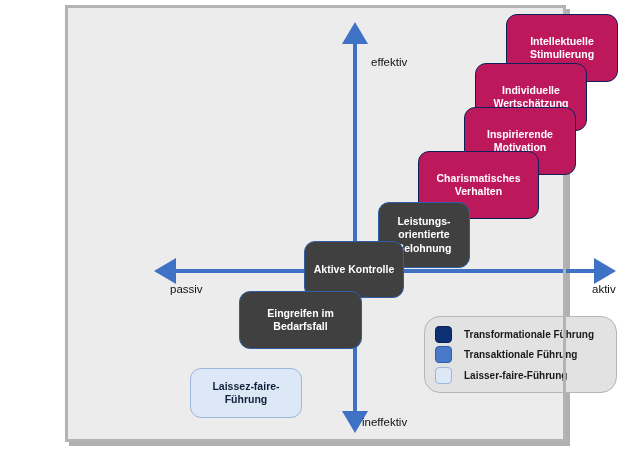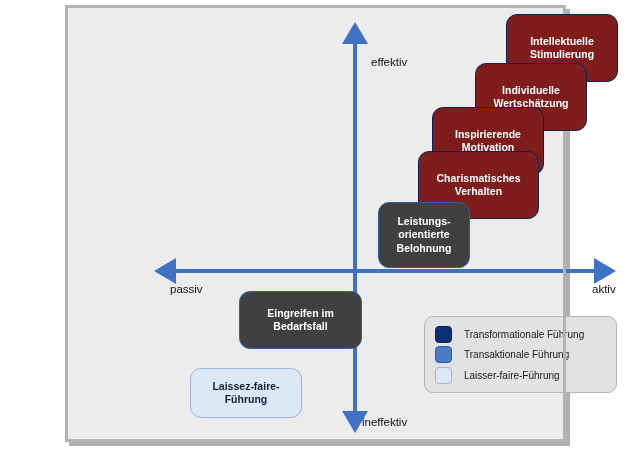--- a/index.html
+++ b/index.html
@@ -37,39 +37,39 @@
   .lbl-aktiv{left:526px;top:277px;}
 
   
   .box{
     position:absolute;border-radius:11px;box-sizing:border-box;
     display:flex;align-items:center;justify-content:center;text-align:center;
     font-size:10.5px;font-weight:bold;line-height:1.28;
     padding:4px 6px;
   }
   .box span{display:block;}
-  .dark{background:#7f1d1d;color:#ffffff;border:1px solid #0a2257;}
+  .dark{background:#be185d;color:#ffffff;border:1px solid #0a2257;}
   .mid{background:#404040;color:#ffffff;border:1px solid #2f5da8;}
   .light{background:#dde8f7;color:#11203a;border:1px solid #9db6dc;margin-top:24px;}
 
   .b-intellektuelle{left:440px;top:8px;width:112px;height:68px;z-index:1;}
   .b-individuelle{left:409px;top:57px;width:112px;height:68px;z-index:2;}
-  .b-inspirierende{left:366px;top:101px;width:112px;height:68px;z-index:3;}
+  .b-inspirierende{left:398px;top:101px;width:112px;height:68px;z-index:3;}
   .b-charismatisches{left:352px;top:145px;width:121px;height:68px;z-index:4;}
   .b-leistungs{left:312px;top:196px;width:92px;height:66px;z-index:5;}
   .b-aktive{left:238px;top:235px;width:100px;height:57px;z-index:6;}
   .b-eingreifen{left:173px;top:285px;width:123px;height:58px;z-index:7;}
   .b-laissez{left:124px;top:338px;width:112px;height:50px;z-index:8;font-weight:bold;}
 
   
   .legend{
     position:absolute;left:358px;top:310px;width:193px;height:77px;
-    background:#e2e2e2;border:1px solid #b5b5b5;border-radius:9px;
+    background:#e2e2e2;border:1px solid #b5b5b5;border-radius:16px;
     box-sizing:border-box;padding:8px 10px;
-    display:flex;flex-direction:column;justify-content:space-between;
+    display:flex;flex-direction:column;justify-content:space-between;font-weight:bold;
   }
   .legend-row{display:flex;align-items:center;gap:12px;height:18px;}
   .swatch{width:17px;height:17px;border-radius:4px;box-sizing:border-box;flex:0 0 auto;}
   .sw-dark{background:#0d3075;border:1px solid #0a2257;}
   .sw-mid{background:#4a79c8;border:1px solid #2f5da8;}
   .sw-light{background:#dde8f7;border:1px solid #9db6dc;}
   .legend-text{font-size:10px;color:#1a1a1a;white-space:nowrap;}
 </style>
 </head>
 <body>
@@ -119,20 +119,25 @@
     </div>
 
     <div class="box mid b-leistungs">
       <div>
         <span>Leistungs-</span>
         <span>orientierte</span>
         <span>Belohnung</span>
       </div>
     </div>
 
+    <div class="box mid b-aktive">
+      <div>
+        <span>Aktive Kontrolle</span>
+      </div>
+    </div>
 
     <div class="box mid b-eingreifen">
       <div>
         <span>Eingreifen im</span>
         <span>Bedarfsfall</span>
       </div>
     </div>
 
     <div class="box light b-laissez">
       <div>

